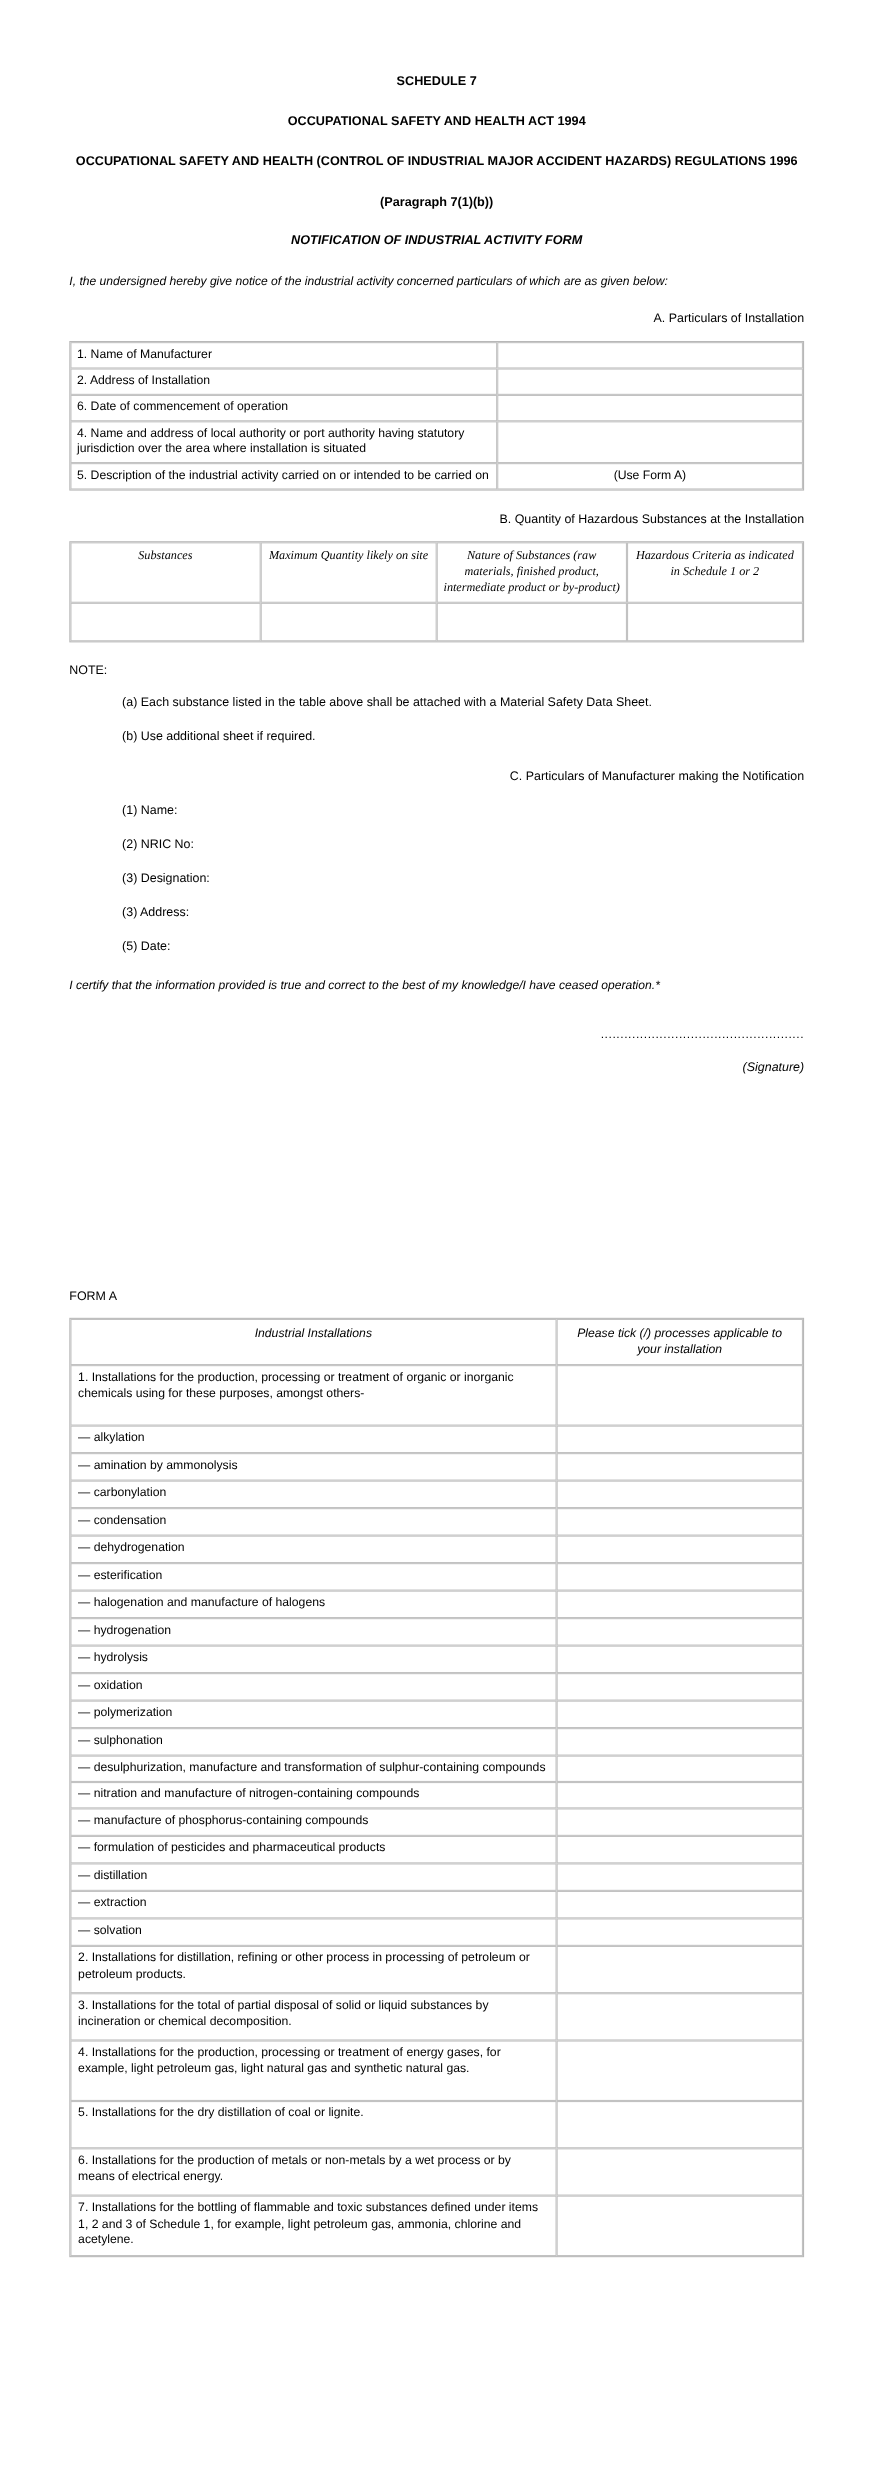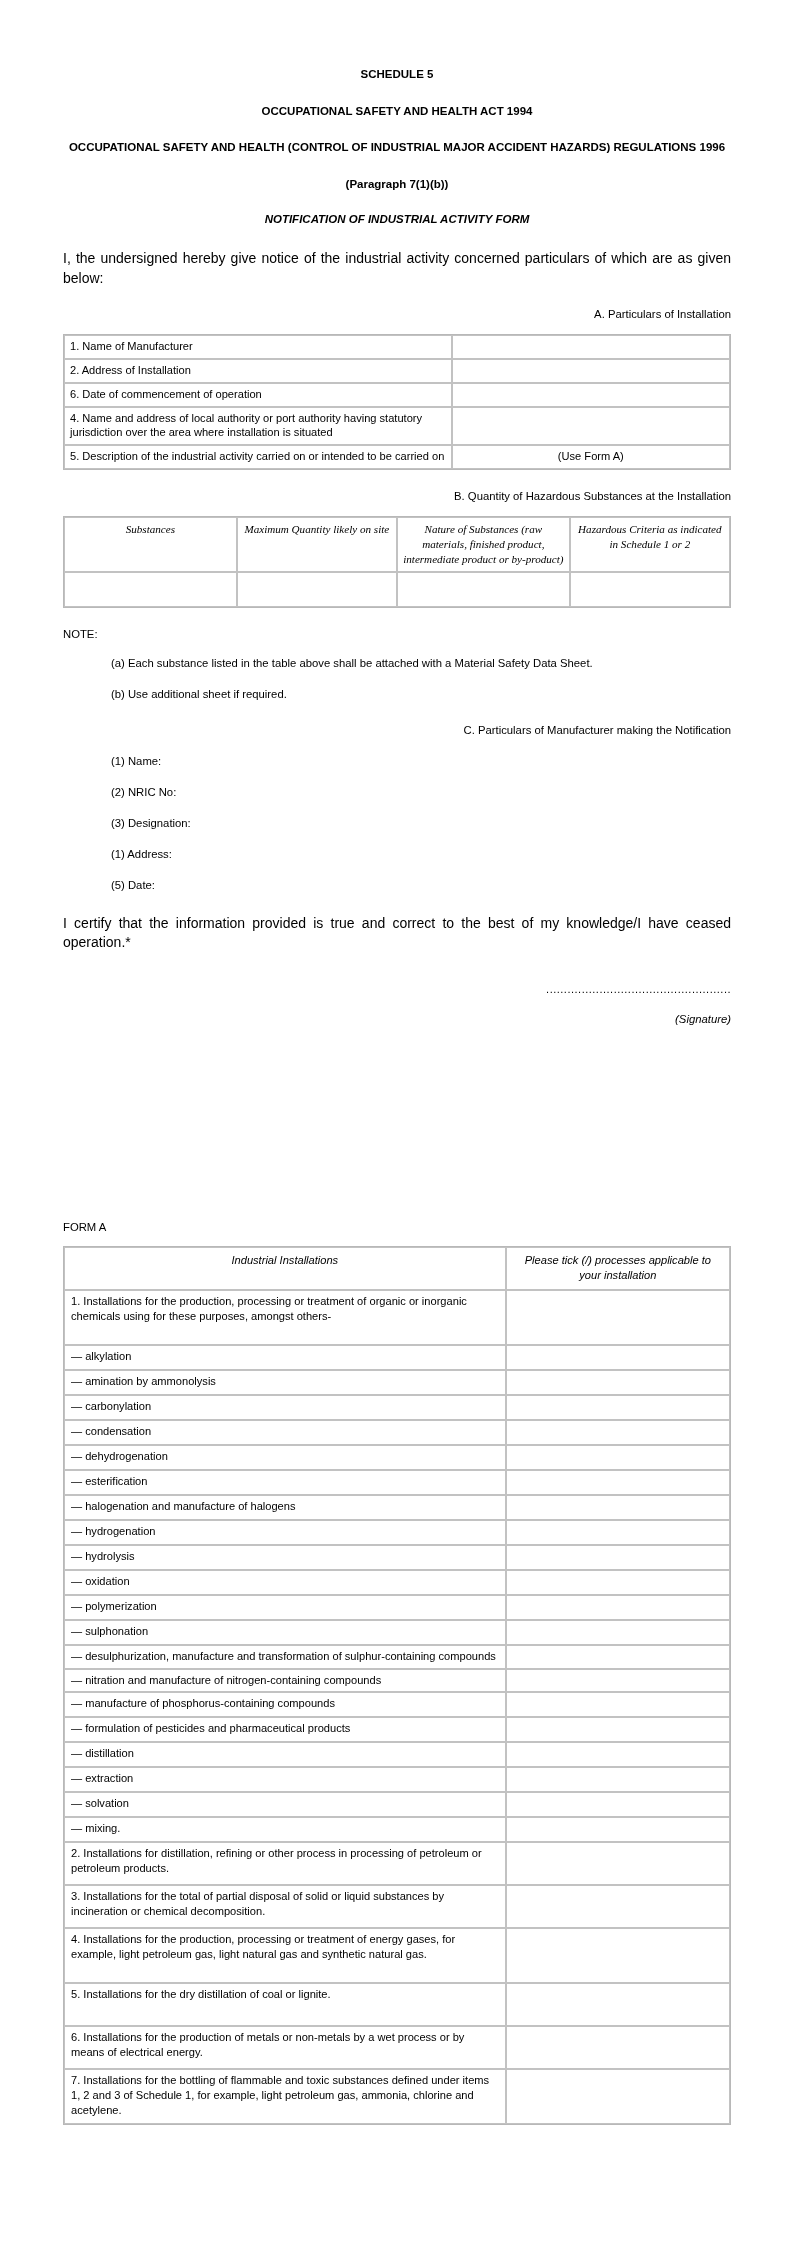--- a/index.html
+++ b/index.html
@@ -38,24 +38,25 @@
 
   .title-italic {
     text-align: center;
     font-weight: bold;
     font-style: italic;
     font-size: 11.5px;
     margin: 0;
   }
 
   .body-text {
-    font-size: 14px;
+    font-size: 11px;
     line-height: 1.42;
     text-align: justify;
     margin: 0;
+    font-style: italic;
   }
   .body-left {
     font-size: 11.3px;
     line-height: 1.42;
     text-align: right;
     margin: 0;
   }
 
   
   table.doc-table {
@@ -156,21 +157,21 @@
   .h-med  { height: 34px; }
   .h-sm   { height: 16px; }
 </style>
 </head>
 <body>
 
 <div class="page">
 
   <div class="spacer-top"></div>
 
-  <p class="title">SCHEDULE 5</p>
+  <p class="title">SCHEDULE 7</p>
   <div class="gap-20"></div>
   <p class="title">OCCUPATIONAL SAFETY AND HEALTH ACT 1994</p>
   <div class="gap-20"></div>
   <p class="title">OCCUPATIONAL SAFETY AND HEALTH (CONTROL OF INDUSTRIAL MAJOR ACCIDENT HAZARDS) REGULATIONS 1996</p>
   <div class="gap-20"></div>
   <p class="title">(Paragraph 7(1)(b))</p>
   <div class="gap-20"></div>
   <p class="title-italic">NOTIFICATION OF INDUSTRIAL ACTIVITY FORM</p>
 
   <div class="gap-24"></div>
@@ -245,21 +246,21 @@
 
   <p class="body-left">C. Particulars of Manufacturer making the Notification</p>
 
   <div class="gap-15"></div>
   <p class="c-item">(1) Name:</p>
   <div class="gap-15"></div>
   <p class="c-item">(2) NRIC No:</p>
   <div class="gap-15"></div>
   <p class="c-item">(3) Designation:</p>
   <div class="gap-15"></div>
-  <p class="c-item">(1) Address:</p>
+  <p class="c-item">(3) Address:</p>
   <div class="gap-15"></div>
   <p class="c-item">(5) Date:</p>
 
   <div class="gap-20"></div>
 
   <p class="body-text">I certify that the information provided is true and correct to the best of my knowledge/I have ceased operation.*</p>
 
   <div class="sig-wrap">
     <p class="sig-dots">....................................................</p>
     <p class="sig-caption">(Signature)</p>
@@ -353,24 +354,20 @@
       </tr>
       <tr>
         <td class="dash-item h-sm">— extraction</td>
         <td class="tick-cell"></td>
       </tr>
       <tr>
         <td class="dash-item h-sm">— solvation</td>
         <td class="tick-cell"></td>
       </tr>
       <tr>
-        <td class="dash-item h-sm">— mixing.</td>
-        <td class="tick-cell"></td>
-      </tr>
-      <tr>
         <td class="h-med">2. Installations for distillation, refining or other process in processing of petroleum or petroleum products.</td>
         <td class="tick-cell"></td>
       </tr>
       <tr>
         <td class="h-med">3. Installations for the total of partial disposal of solid or liquid substances by incineration or chemical decomposition.</td>
         <td class="tick-cell"></td>
       </tr>
       <tr>
         <td class="h-tall">4. Installations for the production, processing or treatment of energy gases, for example, light petroleum gas, light natural gas and synthetic natural gas.</td>
         <td class="tick-cell"></td>

